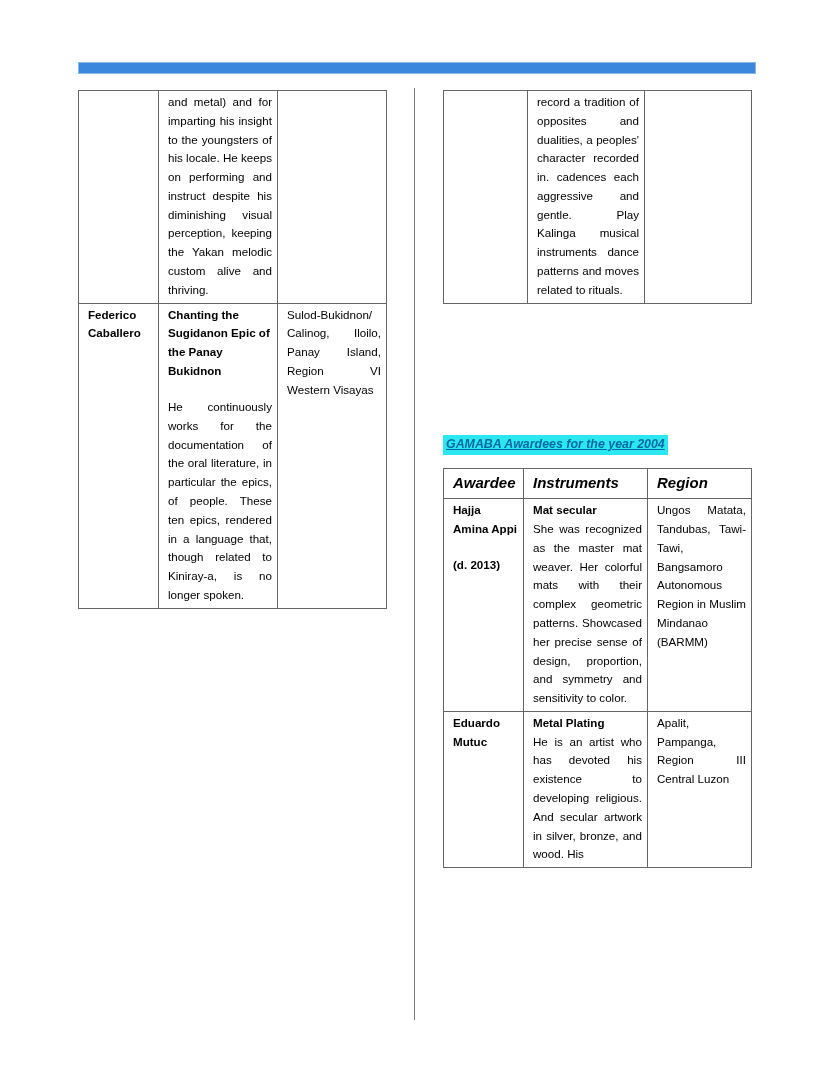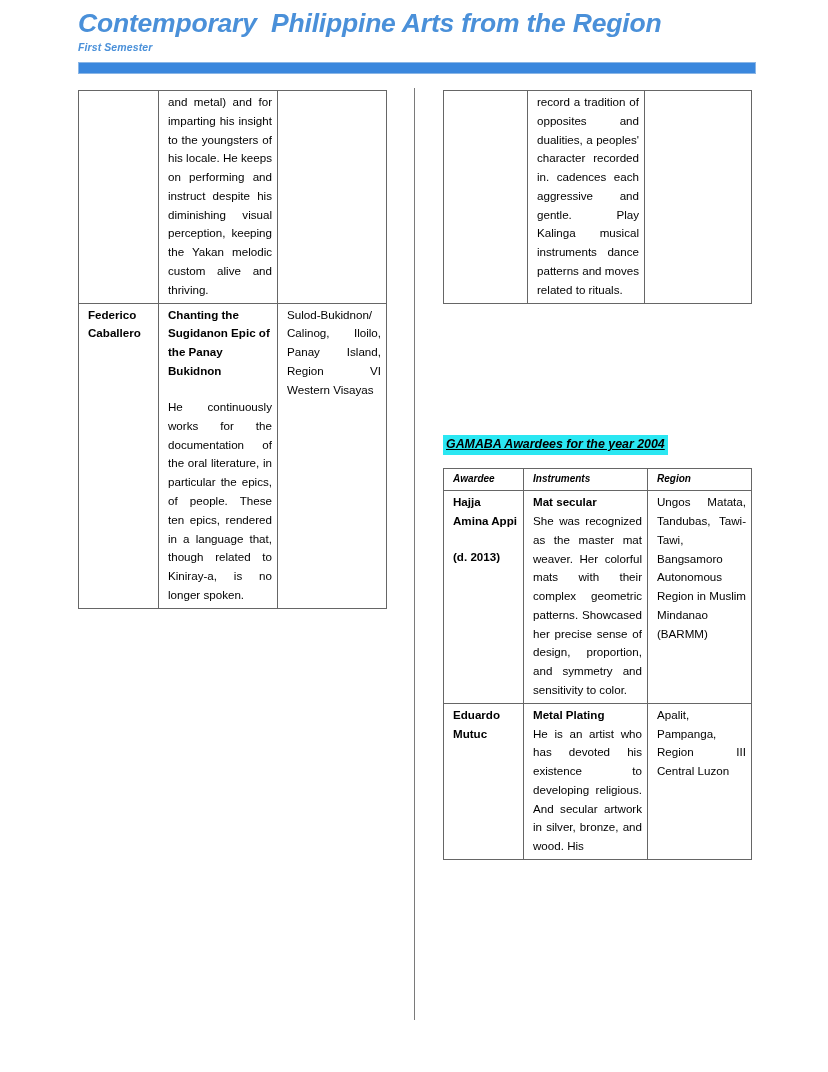--- a/index.html
+++ b/index.html
@@ -133,55 +133,51 @@
 
   .gamaba-heading-wrap {
     position: absolute;
     left: 443px;
     top: 434px;
     width: 320px;
   }
   .gamaba-heading {
     display: inline-block;
     background: #2BE7F2;
-    color: #000000;
+    color: #0369a1;
     font-style: italic;
     font-weight: bold;
     font-size: 12.4px;
     text-decoration: underline;
     padding: 2px 3px 2px 3px;
     line-height: 1.25;
   }
 
   .right-col-bottom {
     position: absolute;
     left: 443px;
     top: 468px;
     width: 308px;
   }
   .right-col-bottom col.c1 { width: 80px; }
   .right-col-bottom col.c2 { width: 124px; }
   .right-col-bottom col.c3 { width: 104px; }
   .right-col-bottom th {
     font-weight: bold;
     font-style: italic;
-    font-size: 10px;
+    font-size: 15px;
     text-align: left;
     padding-bottom: 16px;
   }
 </style>
 </head>
 <body>
 
 <div class="page">
 
-  <div class="doc-header">
-    <div class="doc-title">Contemporary  Philippine Arts from the Region</div>
-    <div class="doc-subtitle">First Semester</div>
-  </div>
   <div class="header-rule"></div>
 
   <div class="col-divider"></div>
 
   <div class="left-col">
     <table class="doc-table">
       <colgroup>
           <col class="c1">
           <col class="c2">
           <col class="c3">

